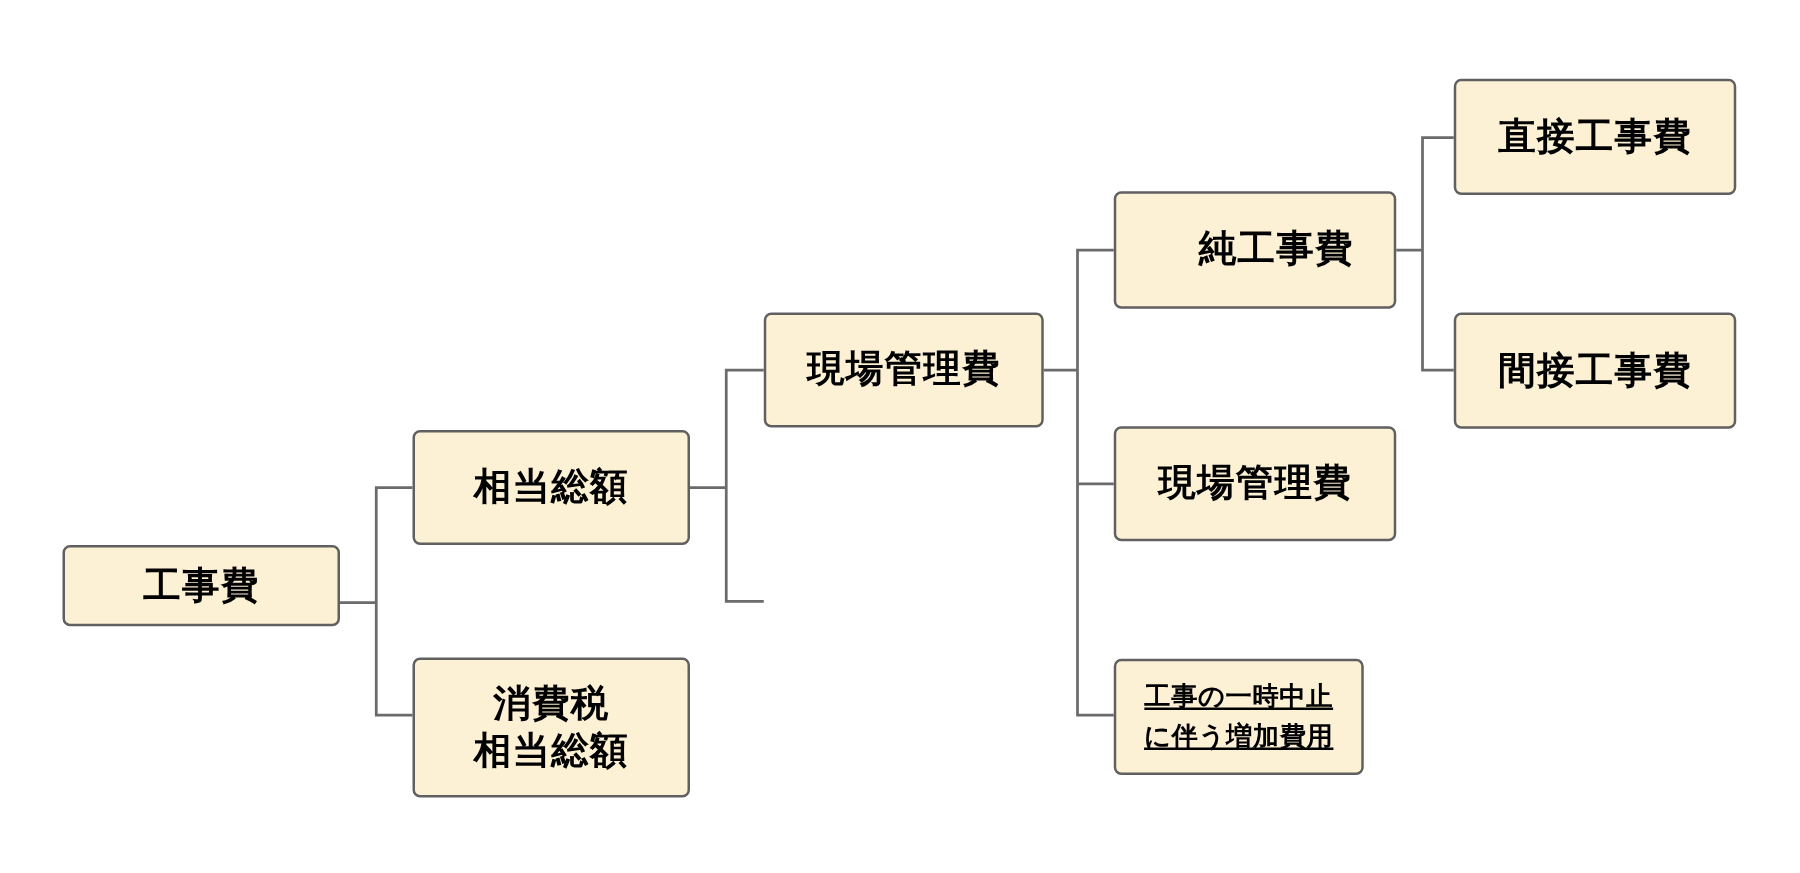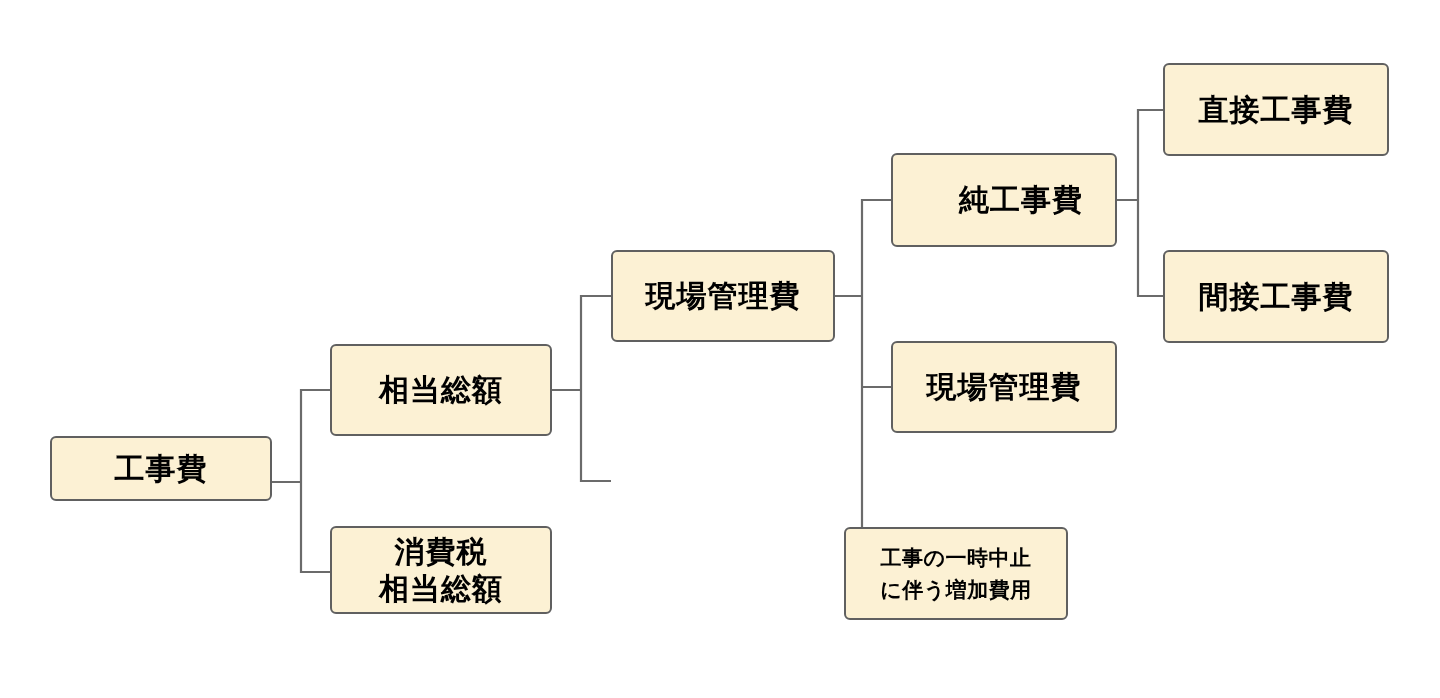--- a/index.html
+++ b/index.html
@@ -66,39 +66,39 @@
   </svg>
 
   <div class="node" style="left:50px; top:436px; width:222px; height:65px;">
     <span class="label">工事費</span>
   </div>
 
   <div class="node" style="left:330px; top:344px; width:222px; height:92px;">
     <span class="label">相当総額</span>
   </div>
 
-  <div class="node" style="left:330px; top:526px; width:222px; height:88px;justify-content:center;">
+  <div class="node" style="left:330px; top:526px; width:222px; height:112px;justify-content:center;">
     <span class="label">消費税
 相当総額</span>
   </div>
 
   <div class="node" style="left:611px; top:250px; width:224px; height:92px;">
     <span class="label">現場管理費</span>
   </div>
 
 
   <div class="node" style="left:891px; top:153px; width:226px; height:94px;padding-left:34px;">
     <span class="label">純工事費</span>
   </div>
 
   <div class="node" style="left:891px; top:341px; width:226px; height:92px;">
     <span class="label">現場管理費</span>
   </div>
 
-  <div class="node small" style="left:844px; top:527px; width:224px; height:93px;">
+  <div class="node small" style="left:891px; top:527px; width:200px; height:93px;text-decoration:underline;">
     <span class="label">工事の一時中止
 に伴う増加費用</span>
   </div>
 
   <div class="node" style="left:1163px; top:63px; width:226px; height:93px;">
     <span class="label">直接工事費</span>
   </div>
 
   <div class="node" style="left:1163px; top:250px; width:226px; height:93px;">
     <span class="label">間接工事費</span>

